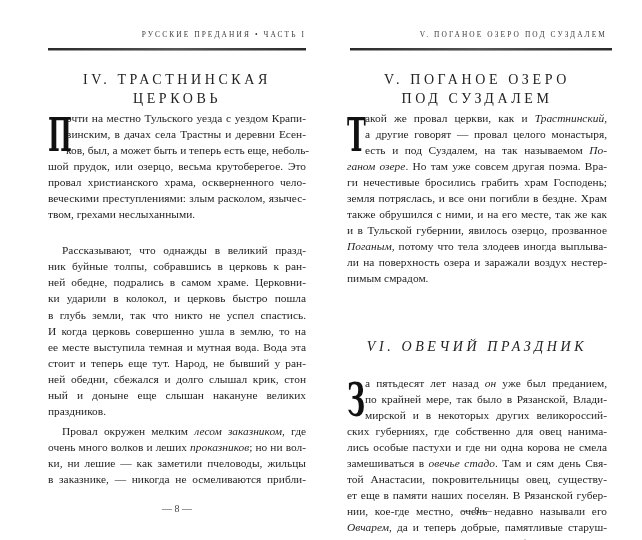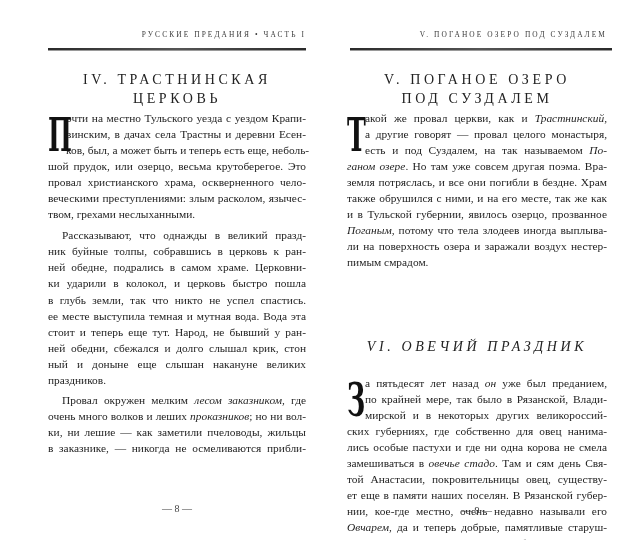--- a/index.html
+++ b/index.html
@@ -118,26 +118,27 @@
     <span class="dropcap" style="top:2px;">П</span>
     <div>
         <span class="line dc">очти на местно Тульского уезда с уездом Крапи-</span>
         <span class="line dc">винским, в дачах села Трастны и деревни Есен-</span>
         <span class="line dc">ков, был, а может быть и теперь есть еще, неболь-</span>
         <span class="line">шой прудок, или озерцо, весьма крутоберегое. Это</span>
         <span class="line">провал христианского храма, оскверненного чело-</span>
         <span class="line">веческими преступлениями: злым расколом, язычес-</span>
         <span class="line last">твом, грехами неслыханными.</span>
       </div>
-    <div style="margin-top:5px;">
+    <div style="margin-top:20px;">
         <span class="line indent">Рассказывают, что однажды в великий празд-</span>
         <span class="line">ник буйные толпы, собравшись в церковь к ран-</span>
         <span class="line">ней обедне, подрались в самом храме. Церковни-</span>
         <span class="line">ки ударили в колокол, и церковь быстро пошла</span>
         <span class="line">в глубь земли, так что никто не успел спастись.</span>
+        <span class="line">И когда церковь совершенно ушла в землю, то на</span>
         <span class="line">ее месте выступила темная и мутная вода. Вода эта</span>
         <span class="line">стоит и теперь еще тут. Народ, не бывший у ран-</span>
         <span class="line">ней обедни, сбежался и долго слышал крик, стон</span>
         <span class="line">ный и доныне еще слышан накануне великих</span>
         <span class="line last">праздников.</span>
       </div>
     <div style="margin-top:4px;">
         <span class="line indent">Провал окружен мелким <i>лесом заказником</i>, где</span>
         <span class="line">очень много волков и леших <i>проказников</i>; но ни вол-</span>
         <span class="line">ки, ни лешие — как заметили пчеловоды, жильцы</span>
@@ -157,20 +158,21 @@
     <span>ПОД СУЗДАЛЕМ</span>
   </div>
 
   <div class="body" style="top:110px;">
     <span class="dropcap" style="top:2px;">Т</span>
     <div>
         <span class="line dc">акой же провал церкви, как и <i>Трастнинский</i>,</span>
         <span class="line dc">а другие говорят — провал целого монастыря,</span>
         <span class="line dc">есть и под Суздалем, на так называемом <i>По-</i></span>
         <span class="line"><i>ганом озере</i>. Но там уже совсем другая поэма. Вра-</span>
+        <span class="line">ги нечестивые бросились грабить храм Господень;</span>
         <span class="line">земля потряслась, и все они погибли в бездне. Храм</span>
         <span class="line">также обрушился с ними, и на его месте, так же как</span>
         <span class="line">и в Тульской губернии, явилось озерцо, прозванное</span>
         <span class="line"><i>Поганым</i>, потому что тела злодеев иногда выплыва-</span>
         <span class="line">ли на поверхность озера и заражали воздух нестер-</span>
         <span class="line last">пимым смрадом.</span>
       </div>
   </div>
 
   <div class="chapter-title" style="top:337px;font-style:italic;">

